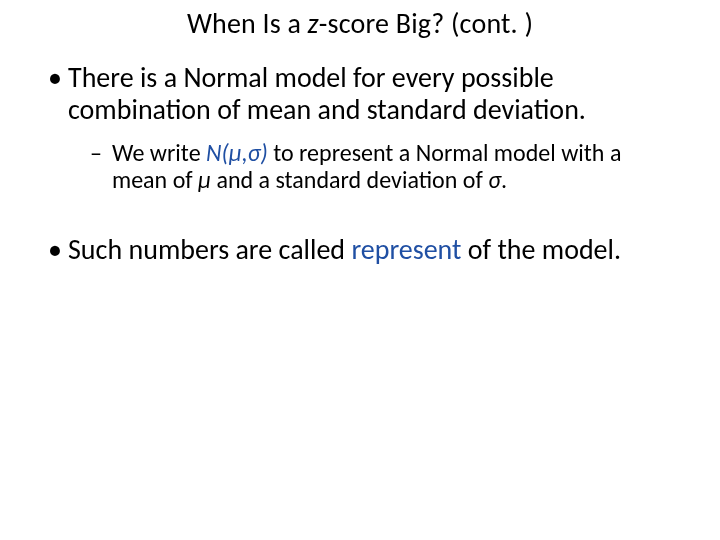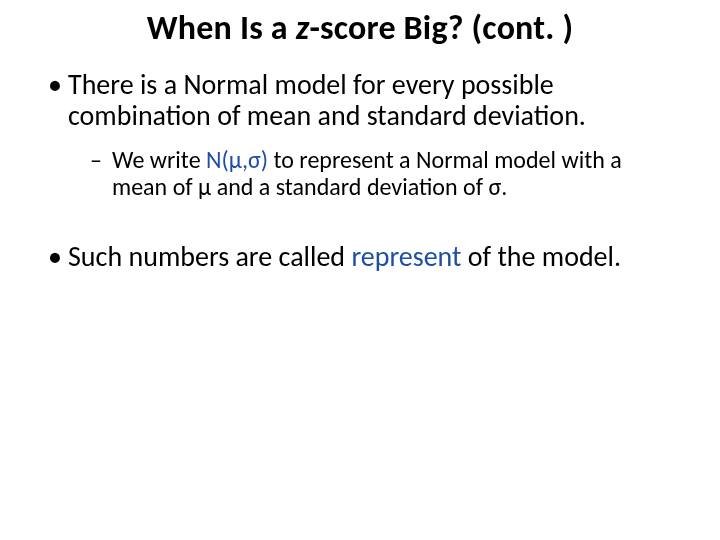--- a/index.html
+++ b/index.html
@@ -12,22 +12,22 @@
     color: #000;
     overflow: hidden;
   }
   .slide {
     box-sizing: border-box;
     width: 720px;
     height: 540px;
     padding: 8px 28px 20px 28px;
   }
   .title {
-    font-size: 34px;
-    font-weight: 700;
+    font-size: 28px;
+    font-weight: 400;
     text-align: center;
     margin: 0 0 22px 0;
     line-height: 1.15;
     letter-spacing: 0.2px;
   }
   .title .z {
     font-style: italic;
   }
   ul.level1 {
     list-style: none;
@@ -62,20 +62,21 @@
   ul.level2 > li::before {
     content: "–";
     position: absolute;
     left: 0;
     top: 0;
   }
   .blue {
     color: #1f4fa3;
   }
   .ital {
+    font-style: italic;
     text-align: center;
   }
   .spacer {
     height: 8px;
   }
 </style>
 </head>
 <body>
 
 <div class="slide">

